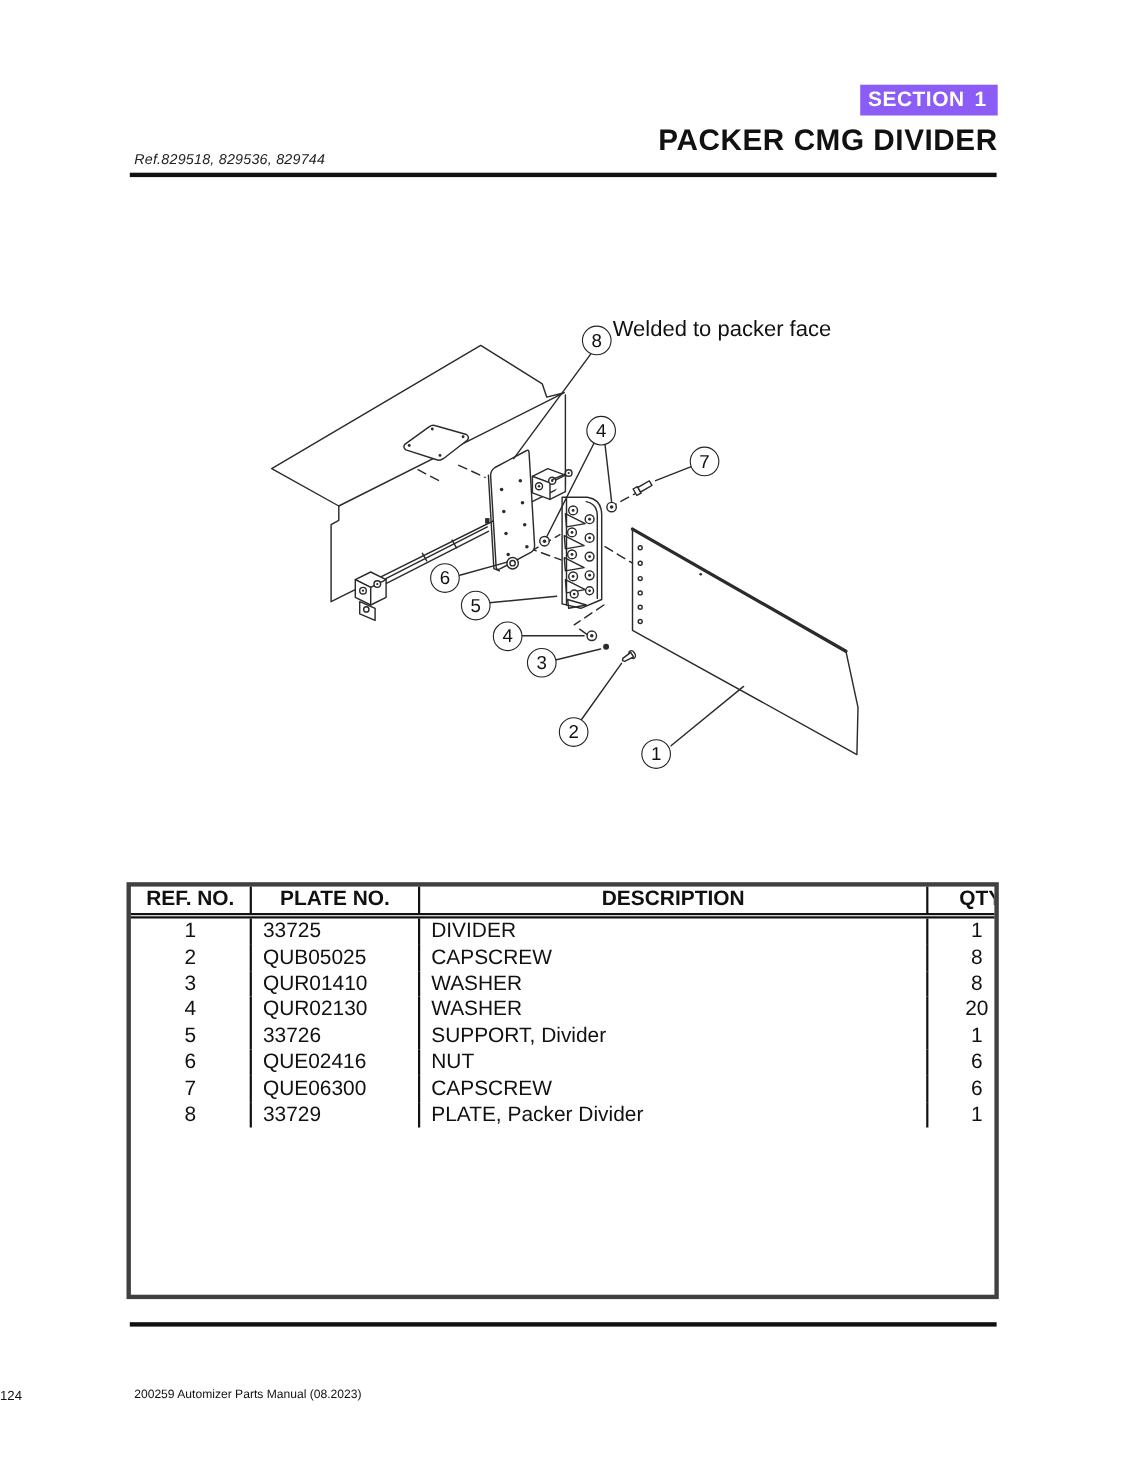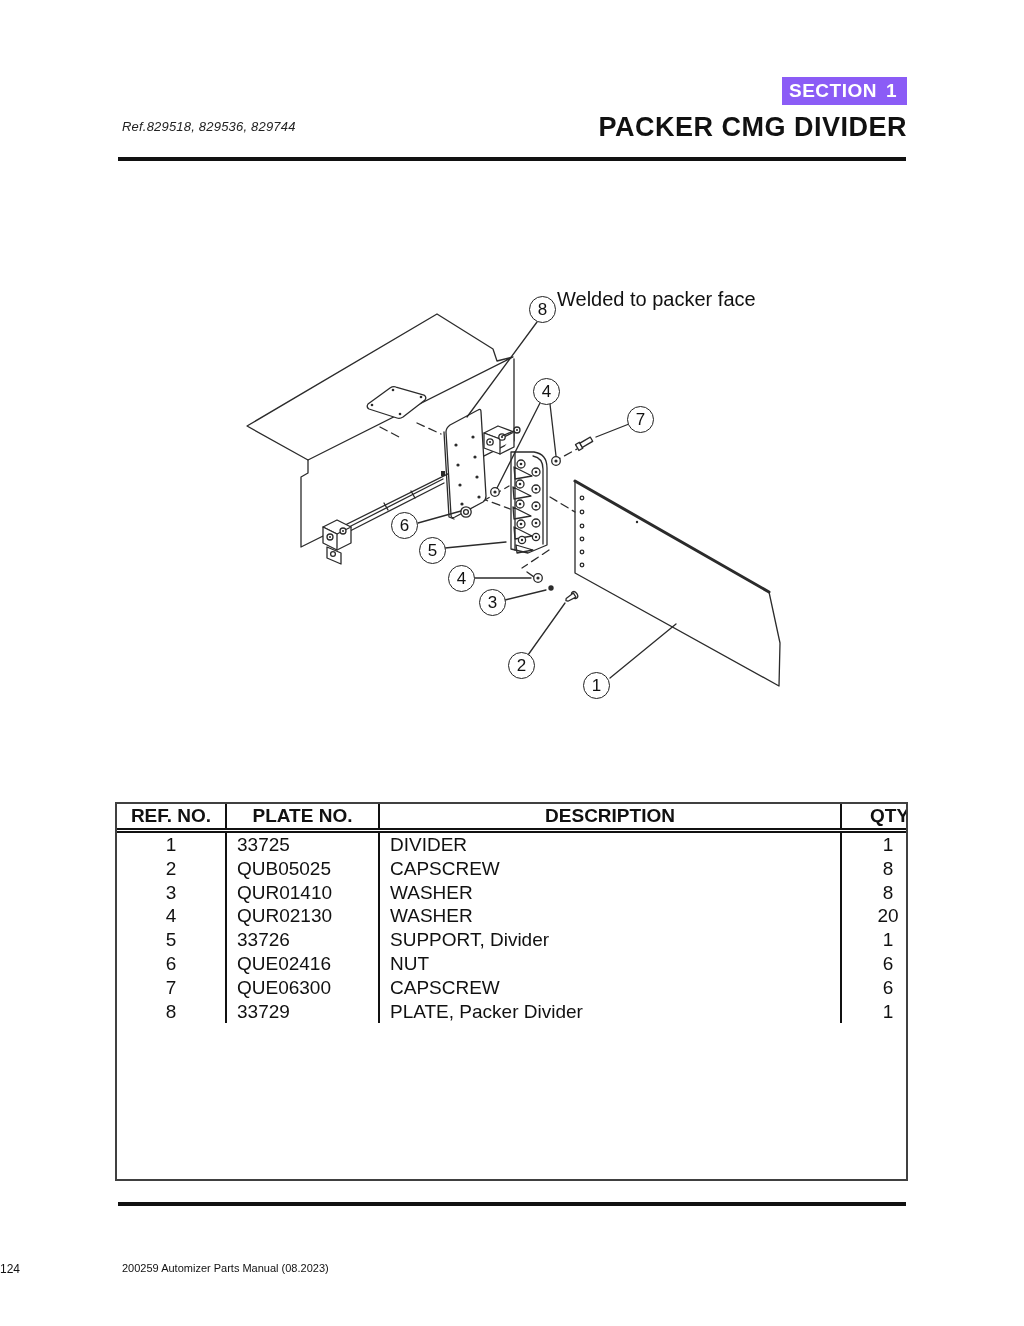--- a/index.html
+++ b/index.html
@@ -3,41 +3,41 @@
 <meta charset="utf-8">
 <style>
   html,body{margin:0;padding:0;}
   body{
     width:1024px;height:1326px;position:relative;background:#ffffff;
     font-family:"Liberation Sans","DejaVu Sans",sans-serif;color:#111;
     overflow:hidden;
   }
   .abs{position:absolute;}
   
-  #ref-line{left:122px;top:119px;font-size:13px;font-style:italic;color:#222;letter-spacing:.2px;}
+  #ref-line{left:122px;top:137px;font-size:13px;font-style:italic;color:#222;letter-spacing:.2px;}
   #section-box{
     left:782px;top:77px;width:125px;height:28px;background:#8b5cf6;color:#fff;
     display:flex;align-items:center;justify-content:space-between;
     padding:0 10px 0 7px;box-sizing:border-box;font-size:19px;font-weight:bold;letter-spacing:.5px;
   }
   #page-title{right:117px;top:112px;font-size:27px;font-weight:bold;letter-spacing:.5px;}
   .rule{left:118px;width:788px;height:4px;background:#111;}
   #header-rule{top:157px;}
   #footer-rule{top:1202px;}
   
   #diagram-svg{left:0;top:0;width:1024px;height:1326px;z-index:1;pointer-events:none;}
   .callout{
     width:27px;height:27px;border:1.6px solid #222;border-radius:50%;background:#fff;
     display:flex;align-items:center;justify-content:center;
     font-size:17px;color:#111;z-index:2;box-sizing:border-box;
   }
   #annotation{left:557px;top:288px;font-size:20px;color:#111;z-index:2;}
   
   #parts-table{
-    left:115px;top:802px;width:793px;height:379px;border:2px solid #404040;
+    left:115px;top:802px;width:793px;height:379px;border:4px solid #404040;
     box-sizing:border-box;z-index:2;background:transparent;
   }
   .thead{display:flex;border-bottom:5px double #111;height:24px;}
   .tr{display:flex;height:23.8px;}
   .th,.td{box-sizing:border-box;overflow:hidden;white-space:nowrap;}
   .th{font-weight:bold;font-size:19px;line-height:24px;}
   .td{font-size:19px;line-height:23.8px;}
   .c0{width:110px;border-right:2px solid #111;text-align:center;}
   .c1{width:153px;border-right:2px solid #111;padding-left:10px;}
   .c2{width:462px;border-right:2px solid #111;padding-left:10px;}

